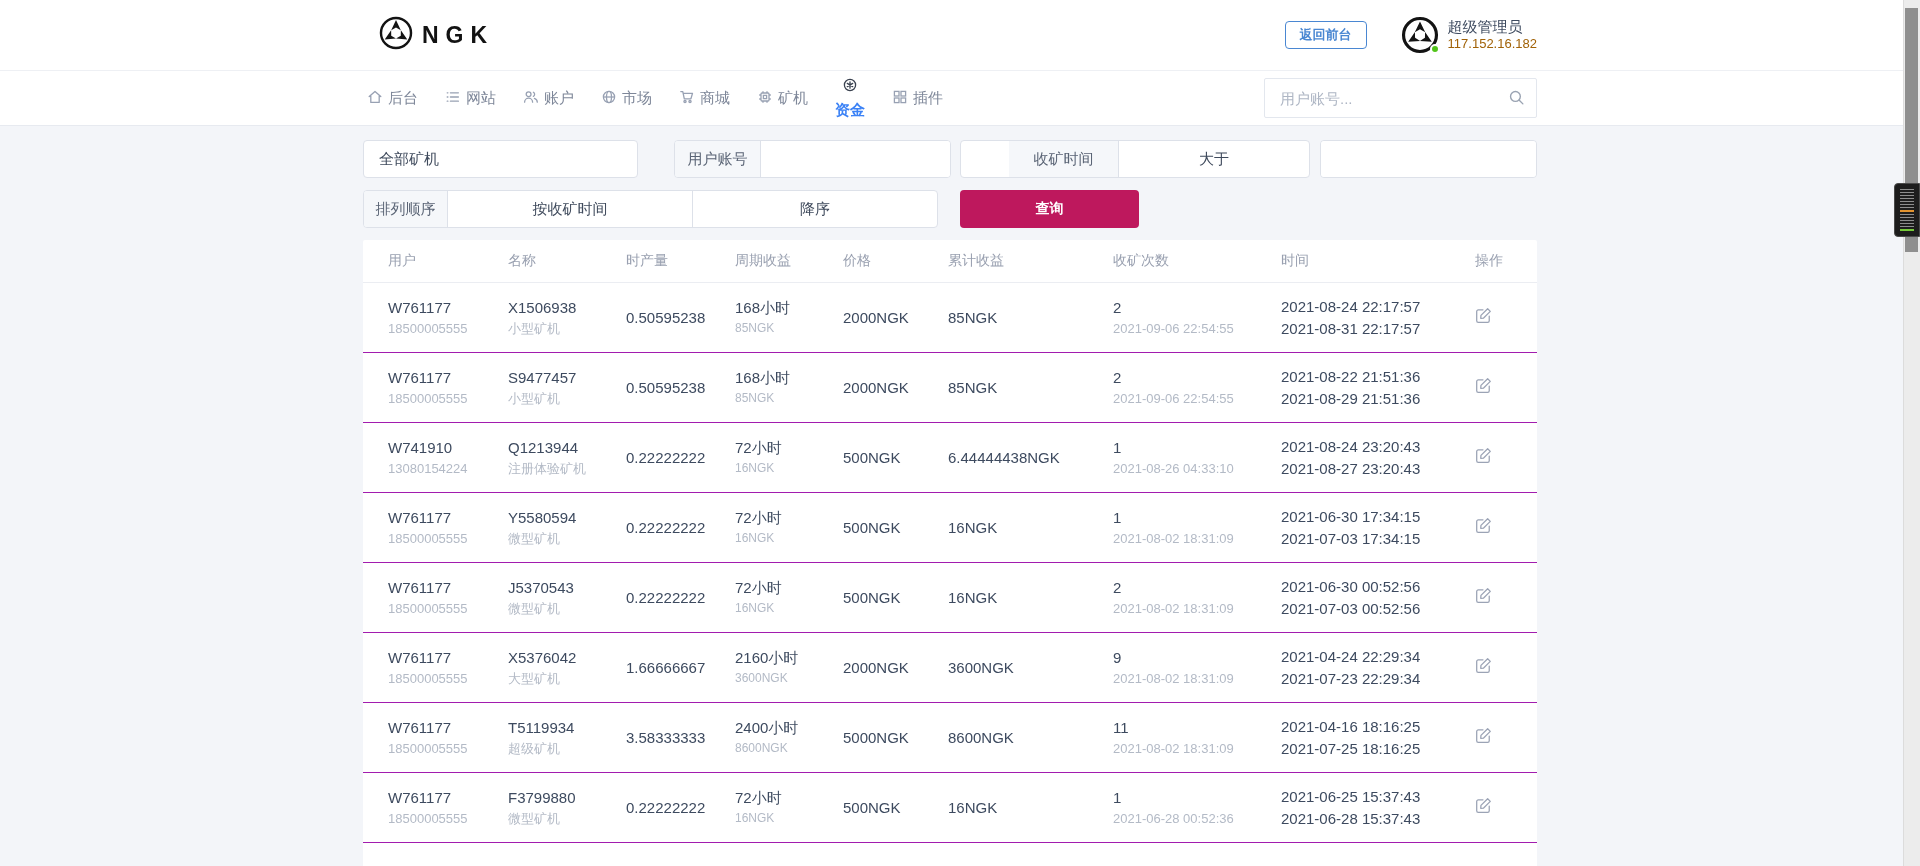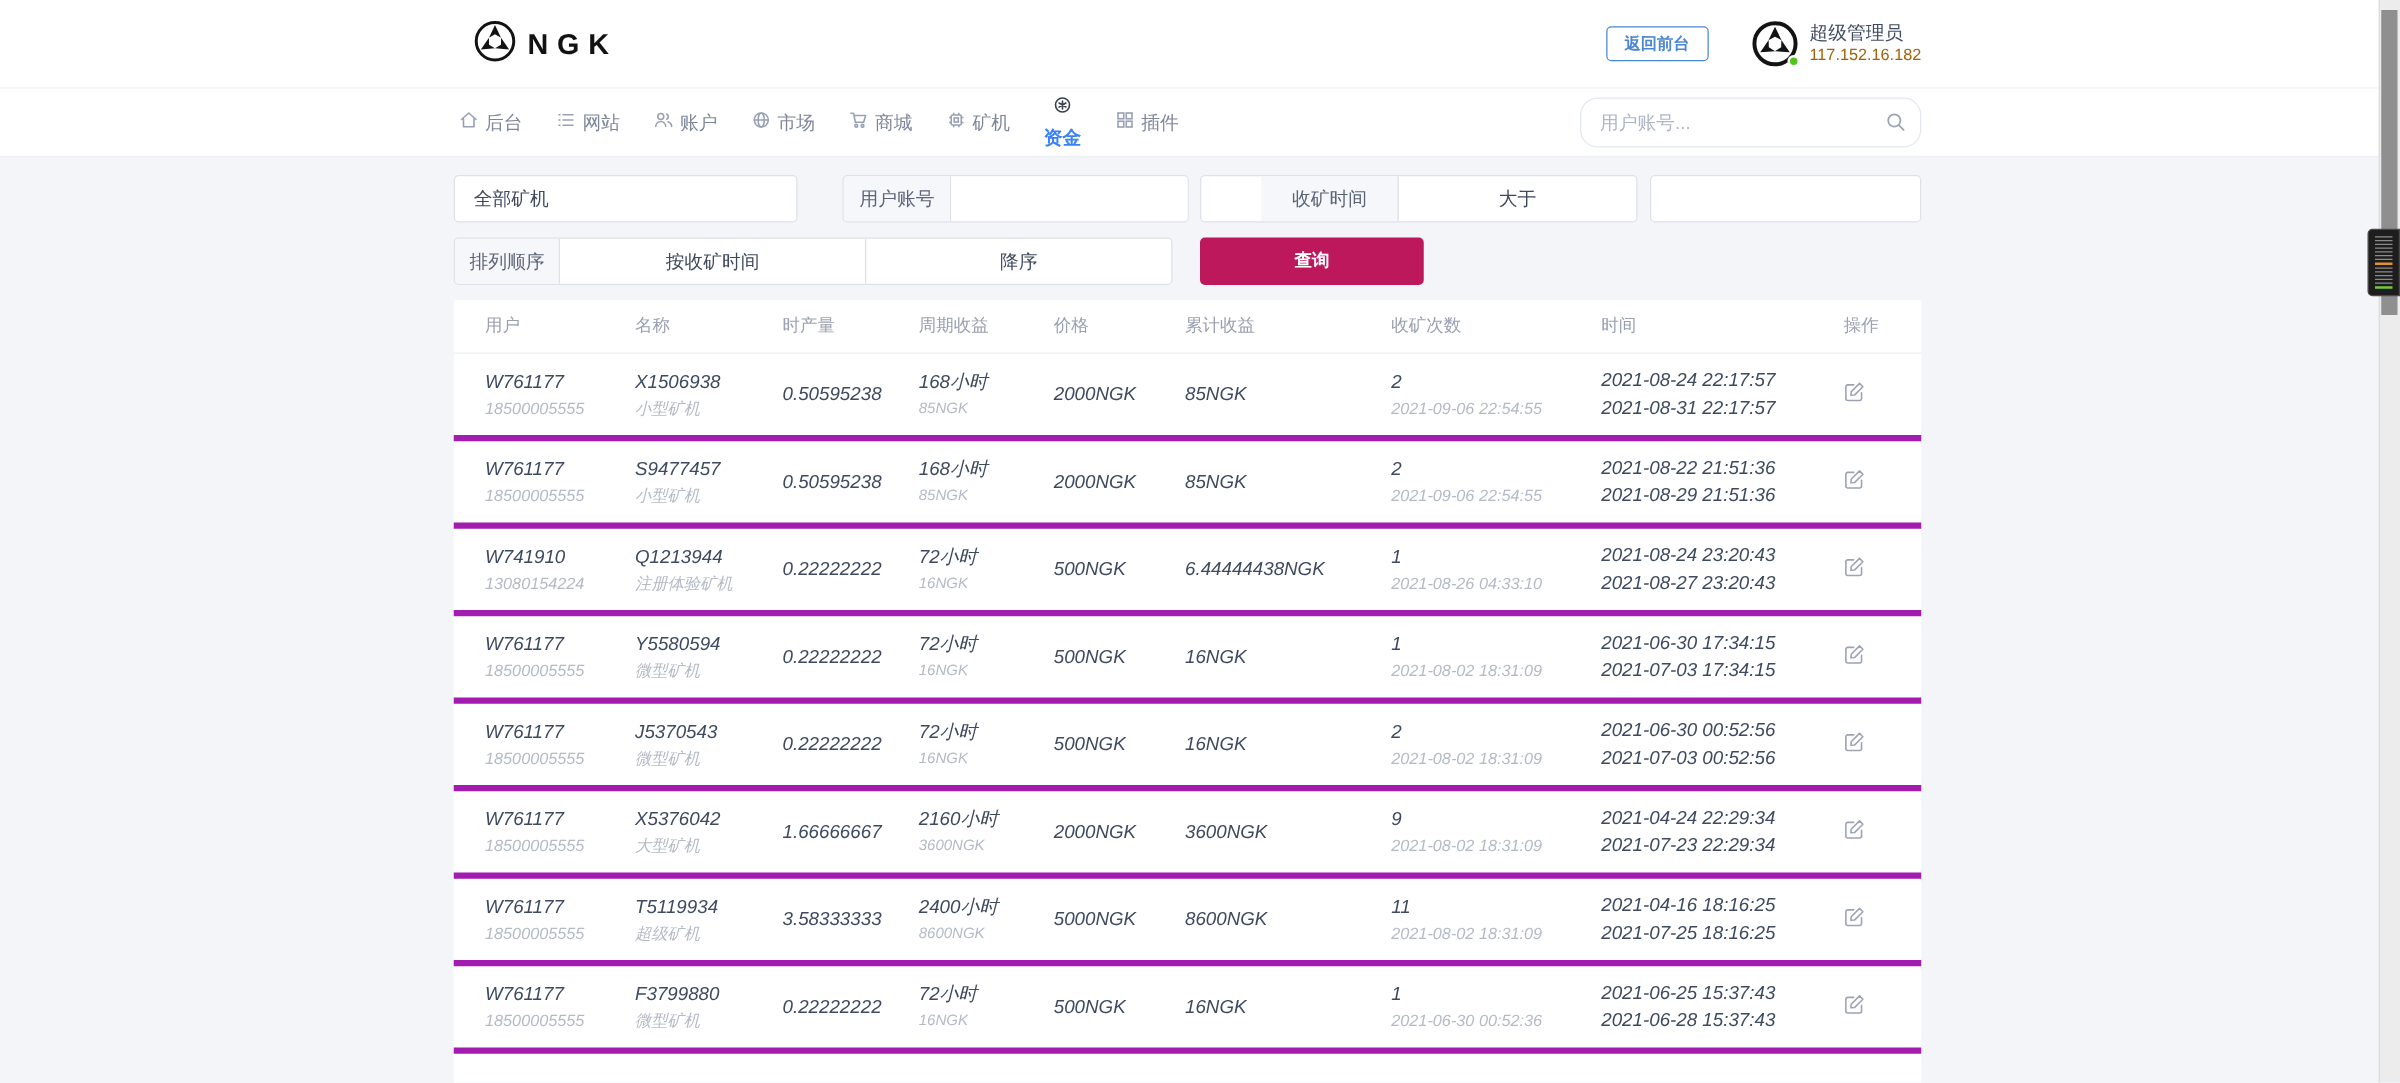--- a/index.html
+++ b/index.html
@@ -32,21 +32,21 @@
   
   .navbar { height:55px; background:#fff; border-bottom:1px solid #e7eaf0; }
   .nav-inner { margin-left:363px; width:1174px; height:100%; display:flex; align-items:center; }
   .nav-item { display:flex; align-items:center; gap:5px; margin-right:23px; padding-left:4px;
     font-size:15px; color:#7e8799; cursor:pointer; }
   .nav-item svg { stroke:#98a1b3; }
   .nav-item.active { color:#3b82f6; font-weight:bold;flex-direction:column; }
   .nav-item.active svg { stroke:#39414f; }
   .nav-search { margin-left:auto; position:relative; width:273px; height:40px; }
   .nav-search input {
-    width:100%; height:100%; border:1px solid #e3e7ee; border-radius:14px;
+    width:100%; height:100%; border:1px solid #e3e7ee; border-radius:2px;
     padding:0 36px 0 15px; font-size:15px; color:#3d4a5f; outline:none; background:#fff;
     font-family:inherit;
   }
   .nav-search input::placeholder { color:#aeb6c4; }
   .nav-search .search-ic { position:absolute; right:12px; top:11px; }
   
   .content { position:absolute; left:363px; top:112px; width:1174px; }
   .fbox { position:absolute; height:38px; background:#fff; border:1px solid #dde1e9; border-radius:4px; display:flex; overflow:hidden; }
   .flabel { background:#f5f7fa; border-right:1px solid #dde1e9; display:flex; align-items:center; justify-content:center; font-size:15px; color:#5a6475; flex:none; }
   .fselect { display:flex; align-items:center; font-size:15px; color:#3f4a5c; cursor:pointer; }
@@ -56,21 +56,21 @@
   .divider-r { border-right:1px solid #dde1e9; }
   .query-btn {
     position:absolute; left:597px; top:78px; width:179px; height:38px;
     background:#be185d; color:#fff; border:none; border-radius:4px;
     font-size:14px; font-weight:bold; cursor:pointer; font-family:inherit;
   }
   
   .card { position:absolute; left:0; top:128px; width:1174px; background:#fff; border-radius:2px; }
   .trow { display:grid; grid-template-columns:120px 118px 109px 108px 105px 165px 168px 194px 1fr; padding-left:25px; align-items:center; }
   .thead { height:43px; font-size:14px; color:#99a0b0; border-bottom:1px solid #ebedf2; }
-  .tr { height:70px; border-bottom:5px solid #a21caf;font-style:italic; }
+  .tr { height:70px; border-bottom:1px solid #a21caf; }
   .cell-2l { display:flex; flex-direction:column; gap:4px; line-height:1.2; }
   .main-txt { font-size:15px; color:#3d4a5f; }
   .sub-txt { font-size:13px; color:#b3bac6; }
   .sub-sm { font-size:12px; color:#b3bac6; }
   .time-l { font-size:15px; color:#3d4a5f; line-height:1.45; }
   .edit-btn { cursor:pointer; display:inline-flex; width:20px; }
   
   .scrollbar-track { position:absolute; right:0; top:0; width:17px; height:866px; background:#ececec; border-left:1px solid #dcdcdc; }
   .scrollbar-thumb { position:absolute; right:2px; top:8px; width:13px; height:244px; background:#8f8f8f; }
   .scroll-widget { position:absolute; right:0; top:183px; width:26px; height:54px; background:#1d1d1d; border:1px solid #4a4a4a; border-radius:4px 0 0 4px;
@@ -487,21 +487,21 @@
     </div>
     <div class="main-txt">0.22222222</div>
     <div class="cell-2l">
       <span class="main-txt">72小时</span>
       <span class="sub-sm">16NGK</span>
     </div>
     <div class="main-txt">500NGK</div>
     <div class="main-txt">16NGK</div>
     <div class="cell-2l">
       <span class="main-txt">1</span>
-      <span class="sub-txt">2021-06-30 00:52:36</span>
+      <span class="sub-txt">2021-06-28 00:52:36</span>
     </div>
     <div>
       <div class="time-l">2021-06-25 15:37:43</div>
       <div class="time-l">2021-06-28 15:37:43</div>
     </div>
     <div>
       <span class="edit-btn">
         <svg width="17" height="17" viewBox="0 0 16 16" fill="none" stroke="#9ba3b5" stroke-width="1.2" stroke-linecap="round" stroke-linejoin="round">
           <path d="M13.4 8.6v4.4a1.5 1.5 0 0 1-1.5 1.5H3.1a1.5 1.5 0 0 1-1.5-1.5V4.2a1.5 1.5 0 0 1 1.5-1.5h4.4"></path>
           <path d="M11.9 1.6 14.4 4.1 8.1 10.4 5.4 10.6 5.6 7.9 Z"></path>

